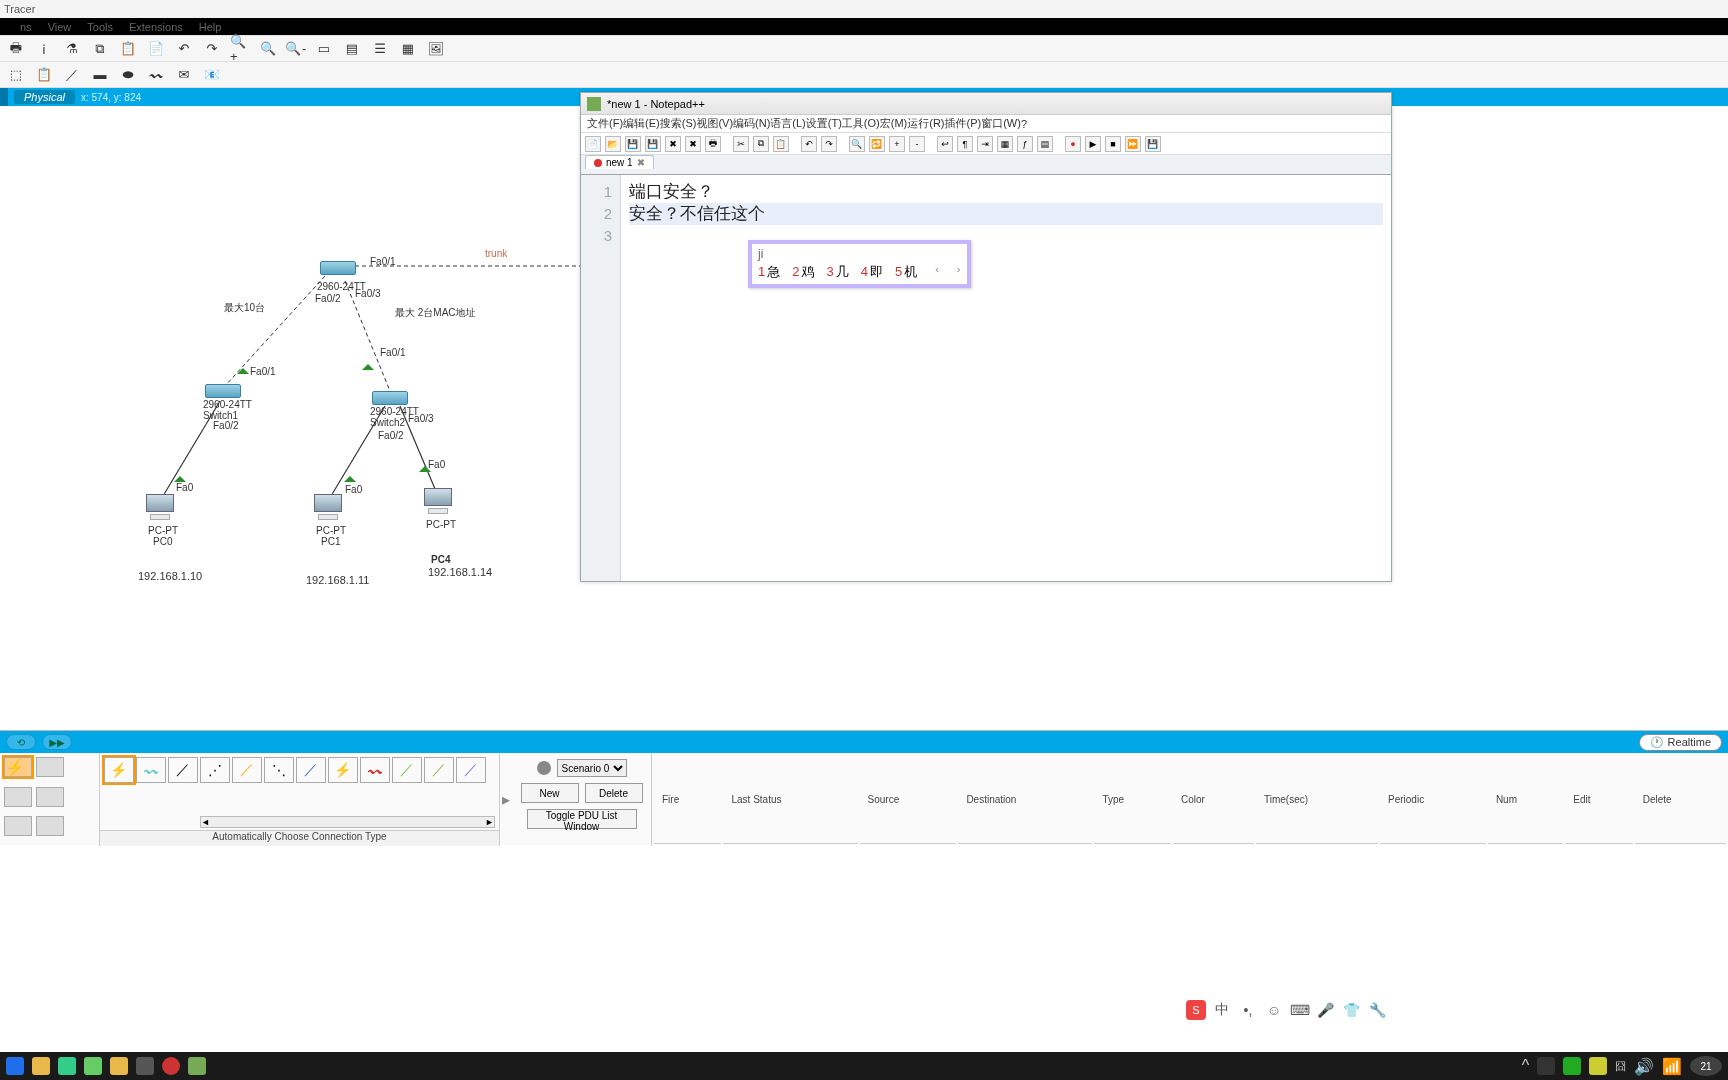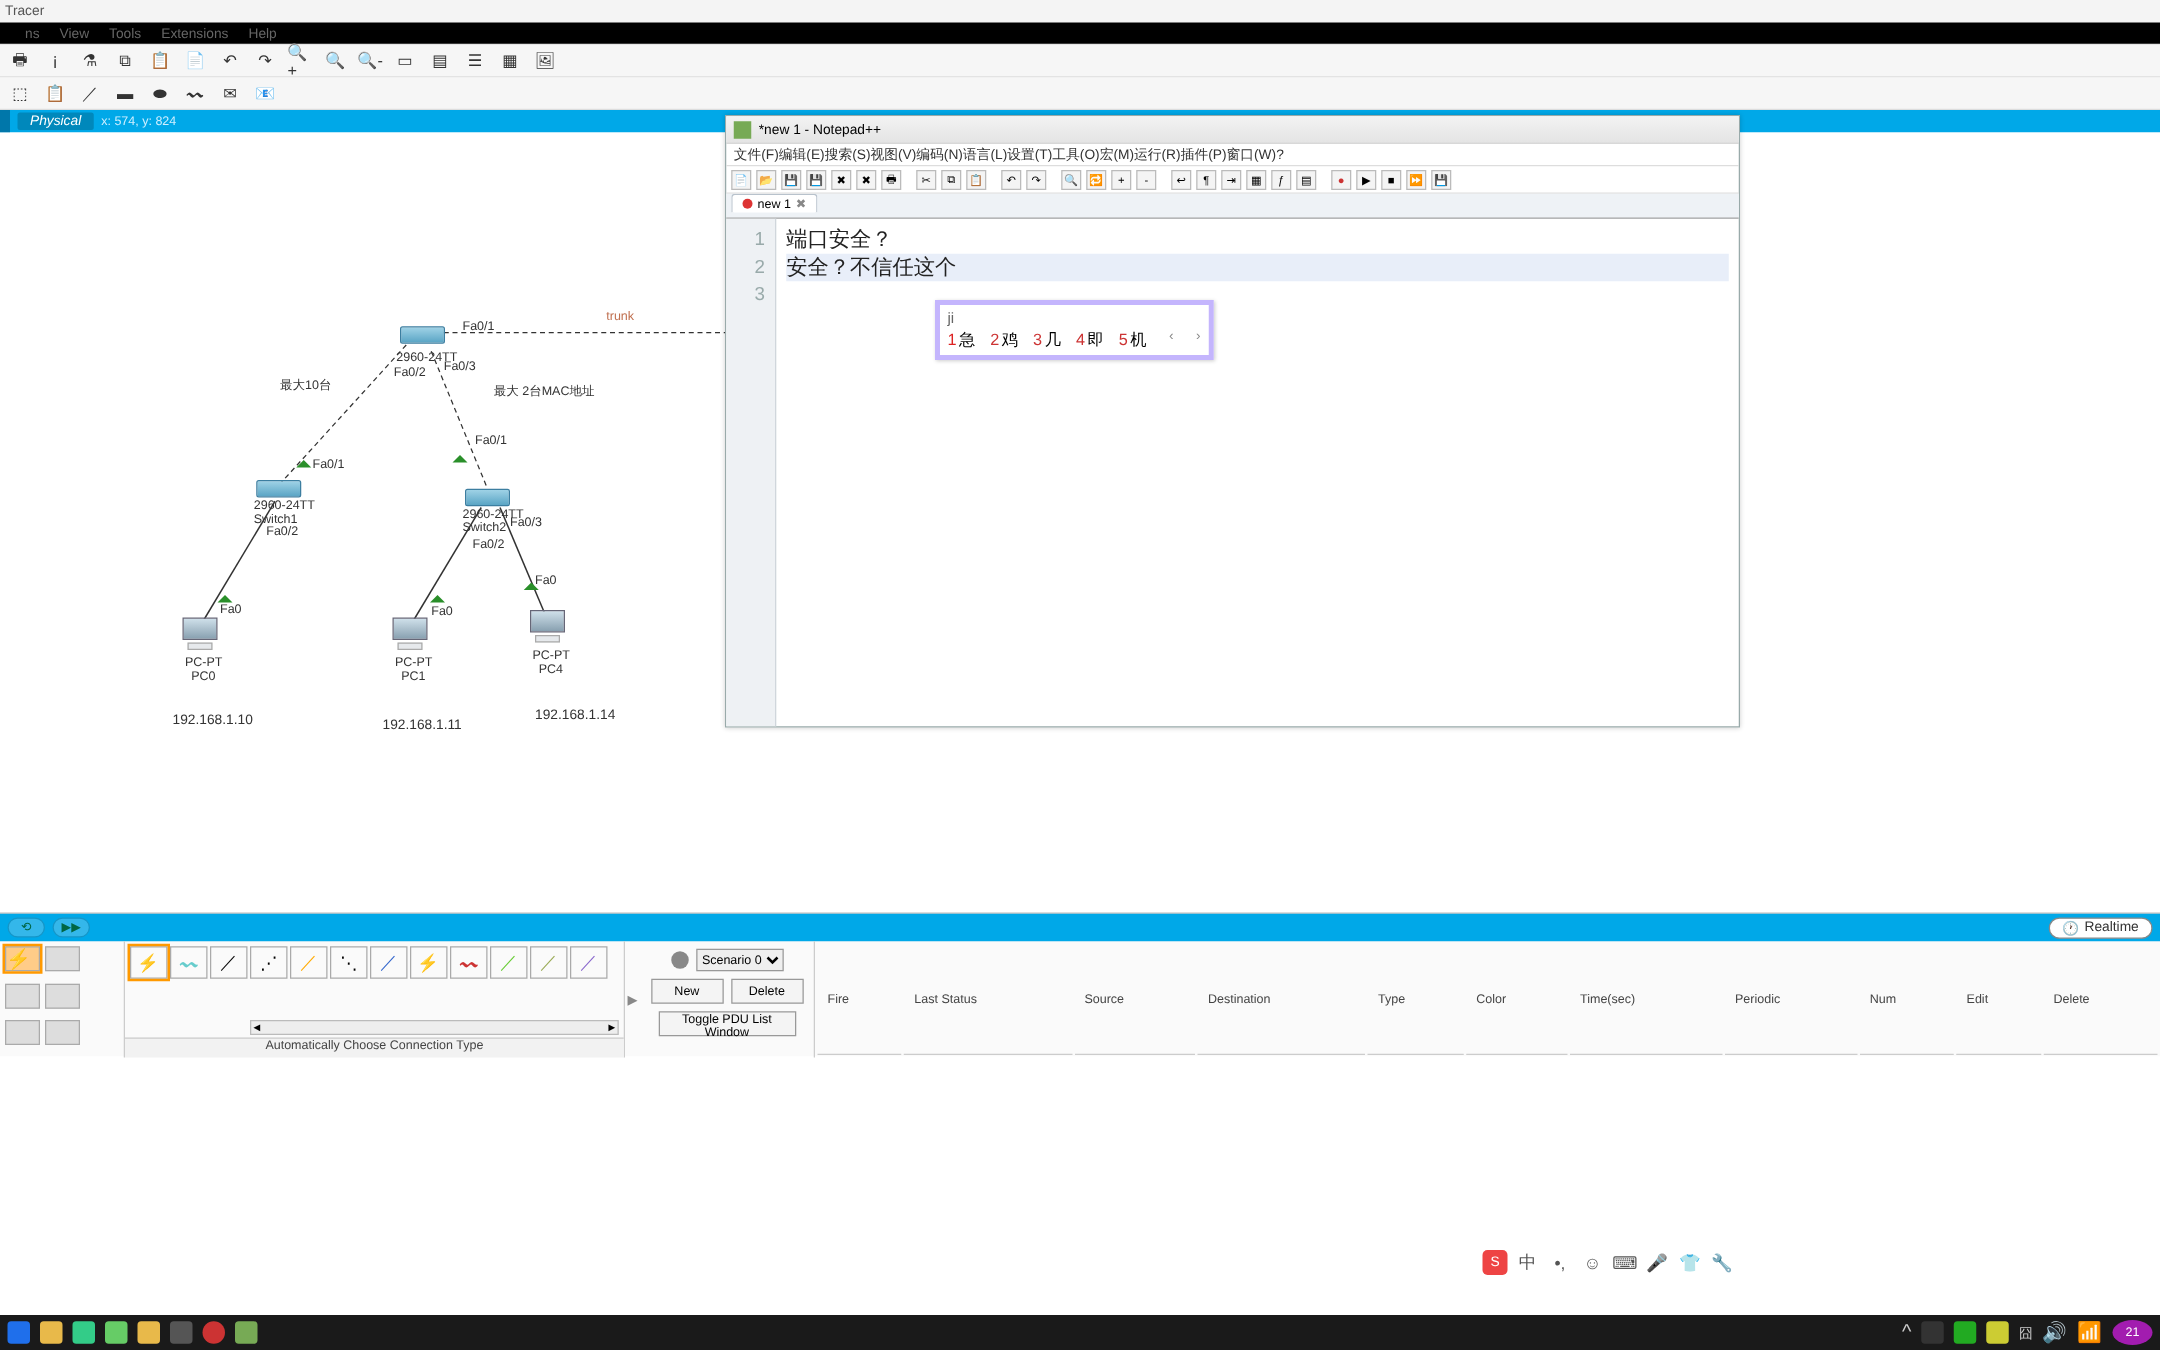--- a/index.html
+++ b/index.html
@@ -50,21 +50,21 @@
 .scn-btn { width:58px; height:20px; font-size:10px; border:1px solid #999; background:#f4f4f4; cursor:pointer;}
 .scn-sel { width:70px; height:18px; font-size:10px; border:1px solid #999;}
 .toggle-btn { width:110px; height:20px; font-size:10px; border:1px solid #999; background:#f4f4f4;}
 .pdu-table { flex:1; font-size:10px; }
 .pdu-table th { padding:2px 8px; font-weight:normal; color:#444; text-align:left; border-bottom:1px solid #ccc;}
 
 
 .taskbar { position:absolute; left:0; right:0; bottom:0; height:28px; background:#1a1a1a; display:flex; align-items:center; justify-content:space-between; padding:0 6px;}
 .taskbar .apps, .taskbar .tray { display:flex; gap:8px; align-items:center;}
 .taskbar .ticon { width:18px; height:18px; background:#444; border-radius:3px; }
-.tray-badge { width:32px;height:20px;border-radius:50%; background:#a21caf; color:#fff; font-size:10px; display:flex;align-items:center;justify-content:center;}
+.tray-badge { width:32px;height:20px;border-radius:50%; background:#404040; color:#fff; font-size:10px; display:flex;align-items:center;justify-content:center;}
 
 
 .npp { position:absolute; left:580px; top:92px; width:812px; height:490px; background:#fff; border:1px solid #9aa; box-shadow:0 0 4px rgba(0,0,0,.2); display:flex; flex-direction:column; }
 .npp-title { height:22px; background:linear-gradient(#f3f3f3,#e4e4e4); display:flex; align-items:center; gap:6px; padding:0 6px; font-size:11px; border-bottom:1px solid #ccc;}
 .npp-title .ico { width:14px;height:14px;background:#7a5;}
 .npp-menu { height:18px; display:flex; padding:0 6px; font-size:11px; color:#333; border-bottom:1px solid #ddd; align-items:center;}
 .npp-tb { height:22px; display:flex; gap:4px; padding:2px 4px; border-bottom:1px solid #ddd; align-items:center;}
 .npp-tb .b { width:16px;height:16px; border:1px solid #bbb; background:#f4f4f4; font-size:9px; display:flex;align-items:center;justify-content:center;}
 .npp-tab { height:20px; display:flex; align-items:flex-start; padding-left:4px; background:#eef2f6; border-bottom:1px solid #a3a3a3;}
 .npp-tab .tab { background:#fff; border:1px solid #b8c2cc; border-bottom:none; padding:1px 8px; font-size:10px; display:flex; align-items:center; gap:4px; border-radius:3px 3px 0 0;}
@@ -205,21 +205,21 @@
   <span class="dev-label" style="left:316px;top:419px;">PC-PT</span>
   <span class="dev-label" style="left:321px;top:430px;">PC1</span>
   <span class="ip-label" style="left:306px;top:468px;">192.168.1.11</span>
 
   <div class="pc" style="left:422px;top:382px;">
       <div class="mon"></div>
       <div class="base"></div>
     </div>
   <span class="dev-label" style="left:428px;top:353px;">Fa0</span>
   <span class="dev-label" style="left:426px;top:413px;">PC-PT</span>
-  <span class="dev-label" style="left:431px;top:424px;">PC4</span>
+  <span class="dev-label" style="left:431px;top:448px;font-weight:bold;">PC4</span>
   <span class="ip-label" style="left:428px;top:460px;">192.168.1.14</span>
 </div>
 
 <div class="bottom-dock">
   <div class="cyan-strip">
     <div class="ctl">
       <div class="cyan-btn">⟲</div>
       <div class="cyan-btn">▶▶</div>
     </div>
     <div class="realtime">

